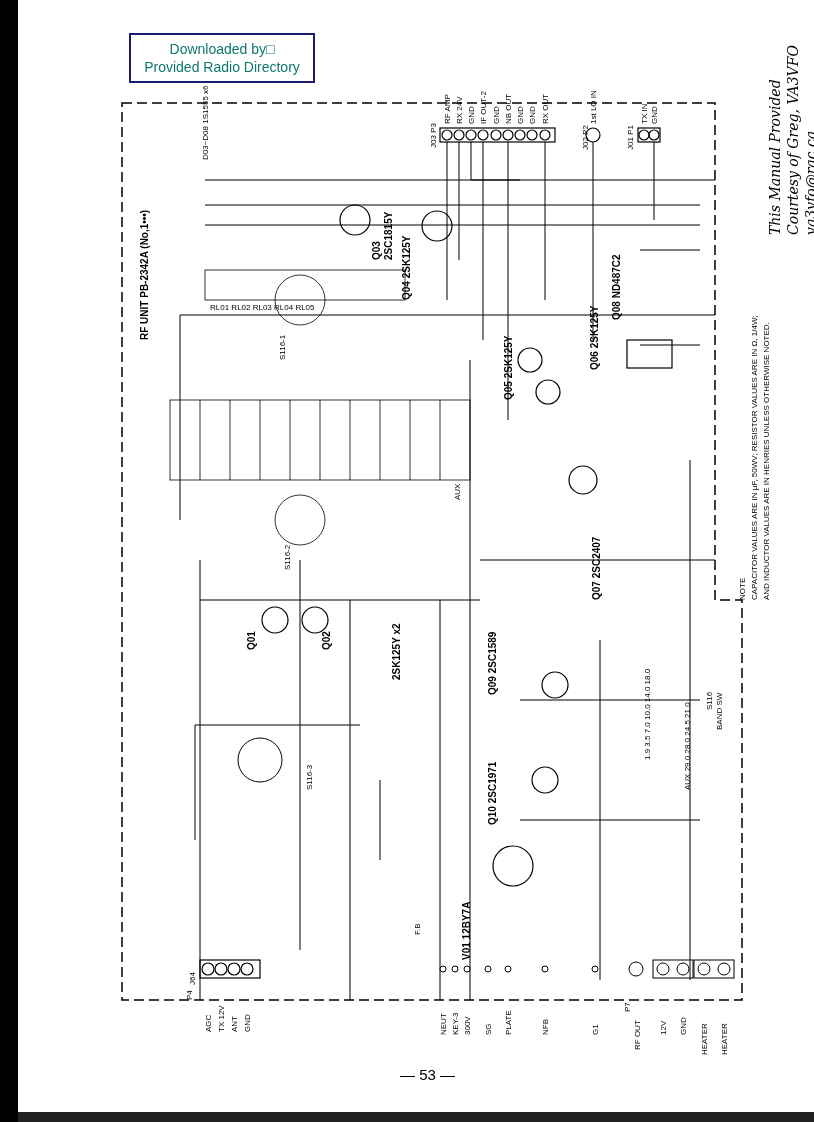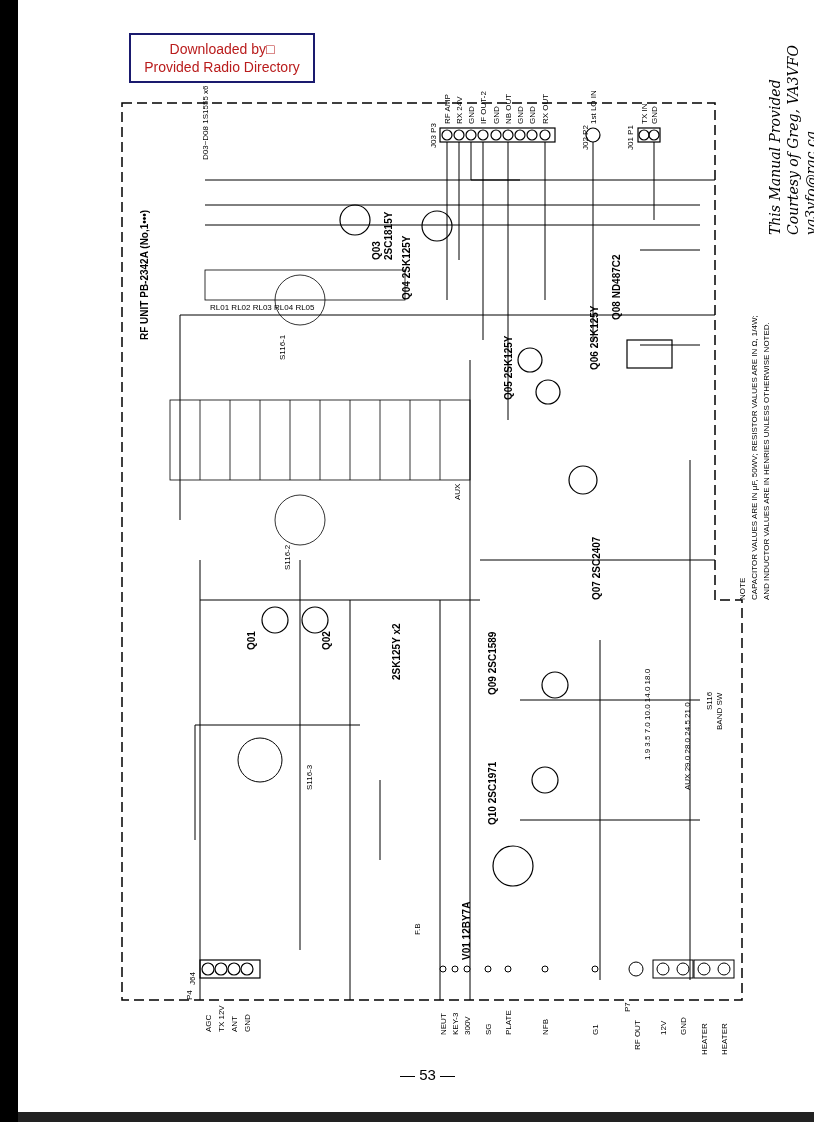--- a/index.html
+++ b/index.html
@@ -1,18 +1,18 @@
 <!DOCTYPE html>
 <html><head>
 <meta charset="utf-8">
 <style>
   html,body{margin:0;padding:0;background:#fff;}
   body{width:814px;height:1122px;position:relative;overflow:hidden;font-family:"Liberation Sans",sans-serif;}
   .leftbar{position:absolute;left:0;top:0;width:18px;height:1122px;background:#000;}
-  .dl-box{position:absolute;left:129px;top:33px;width:186px;height:50px;border:2px solid #1a1a6e;box-sizing:border-box;text-align:center;color:#b91c1c;font-size:14px;line-height:18px;padding-top:5px;background:#fff;}
+  .dl-box{position:absolute;left:129px;top:33px;width:186px;height:50px;border:2px solid #1a1a6e;box-sizing:border-box;text-align:center;color:#0f766e;font-size:14px;line-height:18px;padding-top:5px;background:#fff;}
   .credit{position:absolute;left:756px;top:20px;width:80px;height:200px;}
   .credit .rot{position:absolute;left:0;top:0;transform-origin:0 0;transform:translate(10px,215px) rotate(-90deg);font-family:"DejaVu Serif",serif;font-style:italic;font-size:14px;line-height:18px;white-space:nowrap;color:#000;}
   .page-num{position:absolute;left:400px;top:1066px;font-size:15px;color:#000;}
   .bottom-edge{position:absolute;left:18px;top:1112px;width:796px;height:10px;background:#222;}
   svg text{font-family:"Liberation Sans",sans-serif;fill:#000;}
   .lbl{font-size:8px;}
   .lblb{font-size:10px;font-weight:bold;}
 </style>
 </head>
 <body>

